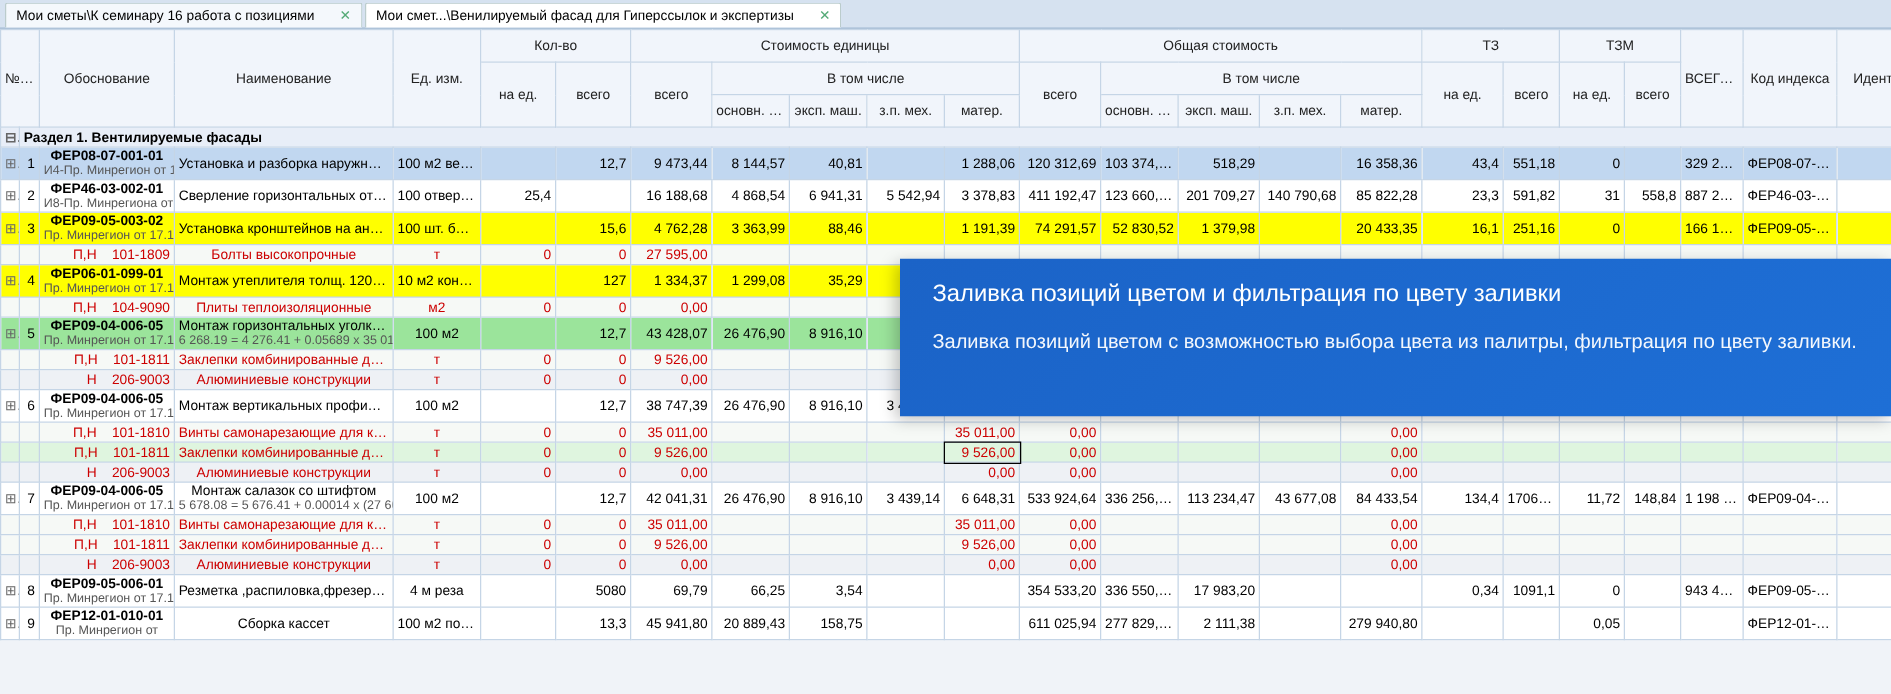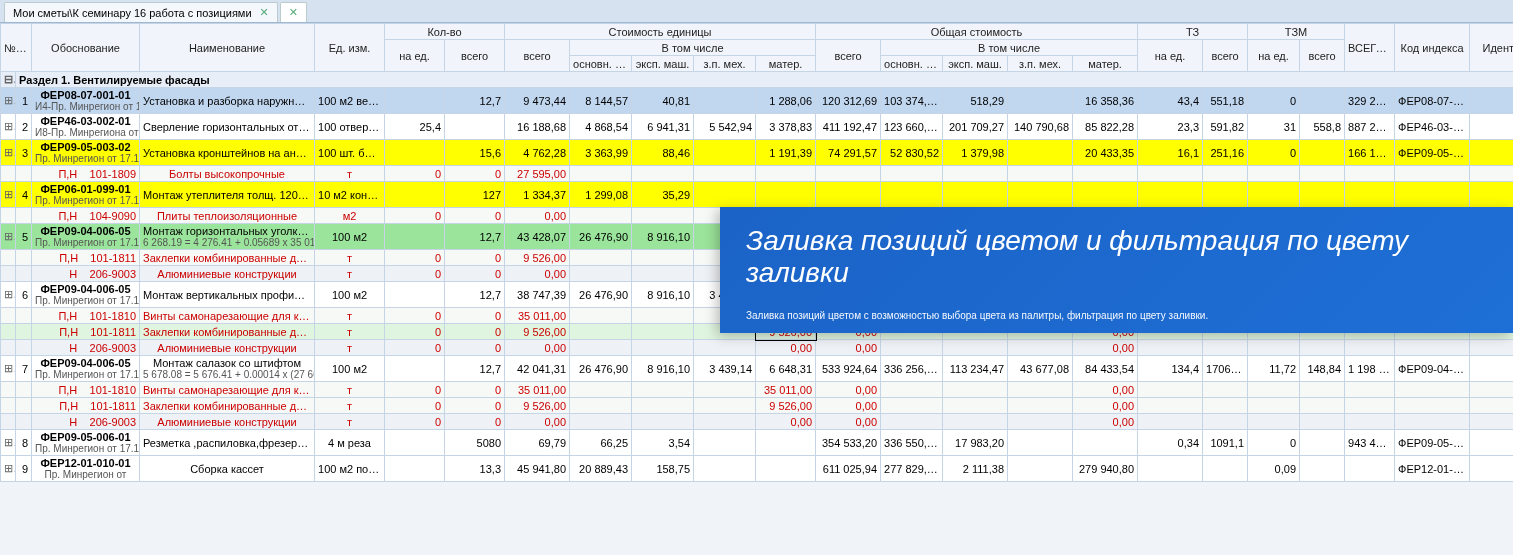--- a/index.html
+++ b/index.html
@@ -1,27 +1,27 @@
 <!DOCTYPE html>
 <html><head>
 <meta charset="utf-8">
 <style>
 * { margin:0; padding:0; box-sizing:border-box; font-family:Tahoma,Arial,sans-serif; }
 body { width:1513px; height:555px; background:#f0f3f8; font-size:11px; overflow:hidden; }
 
 .tabs { background:#d6e2f0; display:flex; padding:2px 4px 0; border-bottom:1px solid #9fb8d1; }
-.tab { background:#f4f8fc; border:1px solid #bcc; border-bottom:none; padding:3px 8px; margin-right:2px; border-radius:2px 2px 0 0; cursor:pointer; display:flex; align-items:center; gap:8px; }
+.tab { background:#f4f8fc; border:1px solid #bcc; border-bottom:none; padding:3px 8px; margin-right:2px; border-radius:2px 2px 0 0; cursor:pointer; display:flex; align-items:center; gap:20px; }
 .tab.active { background:#fff; }
 .close-x { color:#5a7; font-size:11px; }
 
 .grid-wrap { overflow:auto; height:530px; }
 table { border-collapse:collapse; width:100%; background:#fff; table-layout:fixed; }
 th,td { border:1px solid #c5d5e6; padding:1px 3px; white-space:nowrap; overflow:hidden; text-overflow:ellipsis; }
 
-thead th { background:#f1f5fb; text-align:center; font-weight:normal; color:#222; font-size:11px; height:16px; }
+thead th { background:#f1f5fb; text-align:center; font-weight:normal; color:#222; font-size:11px; height:26px; }
 tbody td { height:16px; font-size:11px; }
 
 .section-row td { background:#e8eef8; font-weight:bold; text-align:left; }
 
 .num { text-align:right; }
 .txt { text-align:center; }
 .ctr { text-align:center; }
 
 .cl-white td { background:#fff; }
 .cl-blue td { background:#c1d7f0; }
@@ -33,39 +33,40 @@
 
 .red { color:#c00; }
 .link { color:#0645ad; }
 .small { color:#555; font-size:10px; line-height:11px; }
 
 .tree { width:14px; text-align:center; color:#666; cursor:pointer; }
 
 .overlay { position:absolute; right:0; top:207px; width:793px; height:126px;
   background:linear-gradient(135deg,#1b63c7 0%,#1e6fd6 100%); color:#fff; padding:18px 26px;
   box-shadow:-3px 3px 12px rgba(0,0,0,.25); }
-.overlay h2 { font-size:28px; font-weight:normal; margin-bottom:18px;font-style:italic; }
-.overlay p { font-size:10px; line-height:18px; opacity:.95; }
+.overlay h2 { font-size:19px; font-weight:normal; margin-bottom:18px; }
+.overlay p { font-size:16px; line-height:18px; opacity:.95; }
 
 col.c0{width:15px}col.c1{width:16px}col.c2{width:108px}col.c3{width:175px}
 col.c4{width:70px}col.c5{width:60px}col.c6{width:60px}col.c7{width:65px}col.c8{width:62px}
 col.c9{width:62px}col.c10{width:62px}col.c11{width:60px}col.c12{width:65px}
 col.c13{width:62px}col.c14{width:65px}col.c15{width:65px}col.c16{width:65px}
 col.c17{width:65px}col.c18{width:45px}col.c19{width:52px}col.c20{width:45px}
 col.c21{width:50px}col.c22{width:75px}col.c23{width:110px}
 </style>
 </head>
 <body>
 
 <div class="tabs">
   <div class="tab">
     <span>Мои сметы\К семинару 16 работа с позициями</span>
     <span class="close-x">✕</span>
   </div>
   <div class="tab active">
+    <span>Мои смет...\Венилируемый фасад для Гиперссылок и экспертизы</span>
     <span class="close-x">✕</span>
   </div>
 </div>
 
 <div class="grid-wrap">
 <table>
 <colgroup>
 <col class="c0">
         <col class="c1">
         <col class="c2">
@@ -617,21 +618,21 @@
           <td class="num">158,75</td>
           <td class="num"></td>
           <td class="num"></td>
           <td class="num">611 025,94</td>
           <td class="num">277 829,42</td>
           <td class="num">2 111,38</td>
           <td class="num"></td>
           <td class="num">279 940,80</td>
           <td class="num"></td>
           <td class="num"></td>
-          <td class="num">0,09</td>
+          <td class="num">0,05</td>
           <td class="num"></td>
           <td class="num"></td>
           <td class="txt">ФЕР12-01-010-01</td>
           <td></td>
         </tr>
       </tbody>
 </table>
 </div>
 
 <div class="overlay">

